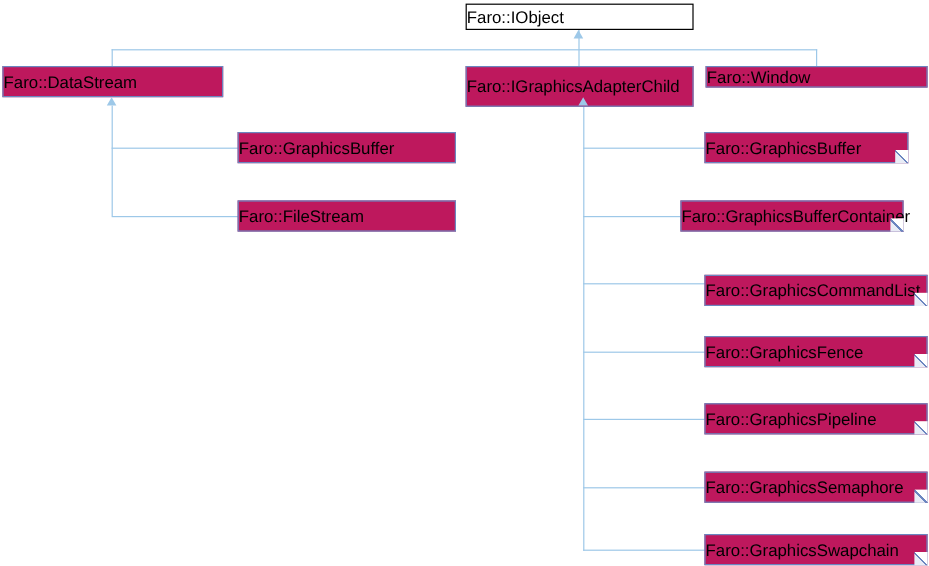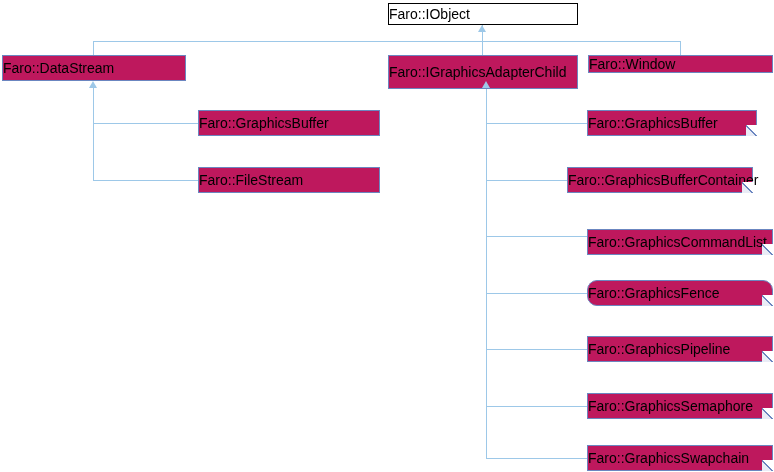--- a/index.html
+++ b/index.html
@@ -120,21 +120,21 @@
       </div>
       <div class="node child folded" style="left: 587px; top: 110px; width: 170px; height: 26px;">
         <span class="label">Faro::GraphicsBuffer</span>
       </div>
       <div class="node child folded" style="left: 567px; top: 167px; width: 186px; height: 26px;">
         <span class="label">Faro::GraphicsBufferContainer</span>
       </div>
       <div class="node child folded" style="left: 587px; top: 229px; width: 186px; height: 26px;">
         <span class="label">Faro::GraphicsCommandList</span>
       </div>
-      <div class="node child folded" style="left: 587px; top: 280px; width: 186px; height: 26px; border-radius: 10px;">
+      <div class="node child folded" style="left: 587px; top: 280px; width: 186px; height: 26px;">
         <span class="label">Faro::GraphicsFence</span>
       </div>
       <div class="node child folded" style="left: 587px; top: 336px; width: 186px; height: 26px;">
         <span class="label">Faro::GraphicsPipeline</span>
       </div>
       <div class="node child folded" style="left: 587px; top: 393px; width: 186px; height: 26px;">
         <span class="label">Faro::GraphicsSemaphore</span>
       </div>
       <div class="node child folded" style="left: 587px; top: 445px; width: 186px; height: 26px;">
         <span class="label">Faro::GraphicsSwapchain</span>

